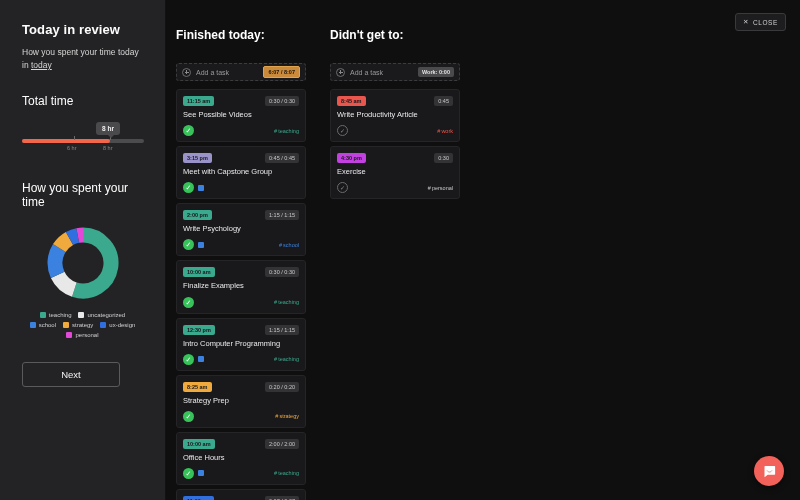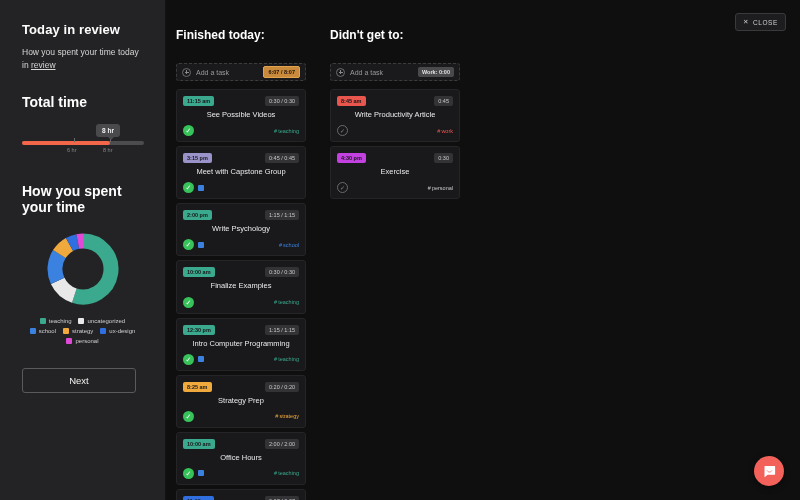--- a/index.html
+++ b/index.html
@@ -23,21 +23,21 @@
   .panel-title {
     font-size: 13px; font-weight: bold; color: #fdfdfd;
     letter-spacing: .1px; margin-bottom: 9px;
   }
   .panel-sub {
     font-size: 8.5px; color: #d6d6d6; line-height: 1.5;
     margin-bottom: 22px;
   }
   .panel-sub u { text-decoration: underline; }
   .section-label {
-    font-size: 14px; font-weight: bold; color: #fdfdfd;
+    font-size: 12px; font-weight: normal; color: #fdfdfd;
     margin-bottom: 17px;
   }
 
   
   .slider-wrap { position: relative; margin: 0 0 26px 0; height: 30px; }
   .slider-track {
     position: absolute; left: 0; top: 14px; width: 122px; height: 4px;
     background: #4c4c4e; border-radius: 2px;
   }
   .slider-fill {
@@ -67,21 +67,21 @@
   .donut-wrap { display: flex; justify-content: center; margin-bottom: 12px; }
   .legend {
     display: flex; flex-wrap: wrap; gap: 4px 7px;
     justify-content: center; margin-bottom: 24px; padding: 0 2px;
   }
   .legend-item { display: flex; align-items: center; gap: 3px; }
   .legend-swatch { width: 6px; height: 6px; border-radius: 1px; flex: 0 0 6px; }
   .legend-text { font-size: 6px; color: #cfcfd2; }
 
   .next-btn {
-    width: 114px; height: 25px; border: 1px solid #5a5a5c;
+    width: 98px; height: 25px; border: 1px solid #5a5a5c;
     border-radius: 3px; background: transparent; color: #f2f2f2;
     font-size: 9.5px; font-family: inherit; cursor: pointer;
     display: flex; align-items: center; justify-content: center;
   }
 
   
   .main {
     flex: 1; position: relative; background: #0f0f10;
     padding: 28px 0 0 10px; overflow: hidden;
   }
@@ -123,21 +123,20 @@
     font-size: 5.5px; font-weight: bold; padding: 2px 4px;
     border-radius: 2px; color: #18181a; white-space: nowrap;
   }
   .dur-badge {
     font-size: 5.5px; background: #333336; color: #c9c9cc;
     padding: 2px 4px; border-radius: 2px; white-space: nowrap;
   }
   .card-title {
     font-size: 7.5px; color: #e9e9ec; line-height: 1.35;
     margin: 4px 0 5px 0;
-    text-align: center;
   }
   .card-row2 { display: flex; align-items: center; justify-content: space-between; min-height: 11px; }
   .card-icons { display: flex; align-items: center; gap: 4px; }
   .check-done {
     width: 11px; height: 11px; border-radius: 50%; background: #37c25a;
     display: flex; align-items: center; justify-content: center;
     color: #fff; font-size: 7px; line-height: 1;
   }
   .check-open {
     width: 11px; height: 11px; border-radius: 50%;
@@ -166,21 +165,21 @@
   }
 </style>
 </head>
 <body>
 
 <div class="app">
 
   <aside class="sidebar">
     <div class="panel-title">Today in review</div>
     <div class="panel-sub">
-      <span>How you spent your time today in </span><u>review</u>
+      <span>How you spent your time today in </span><u>today</u>
     </div>
 
     <div class="section-label">Total time</div>
 
     <div class="slider-wrap">
       <div class="slider-track"></div>
       <div class="slider-fill"></div>
       <div class="slider-tick" style="left:52px"></div>
       <div class="slider-tick" style="left:88px"></div>
       <div class="slider-tooltip">8 hr</div>

